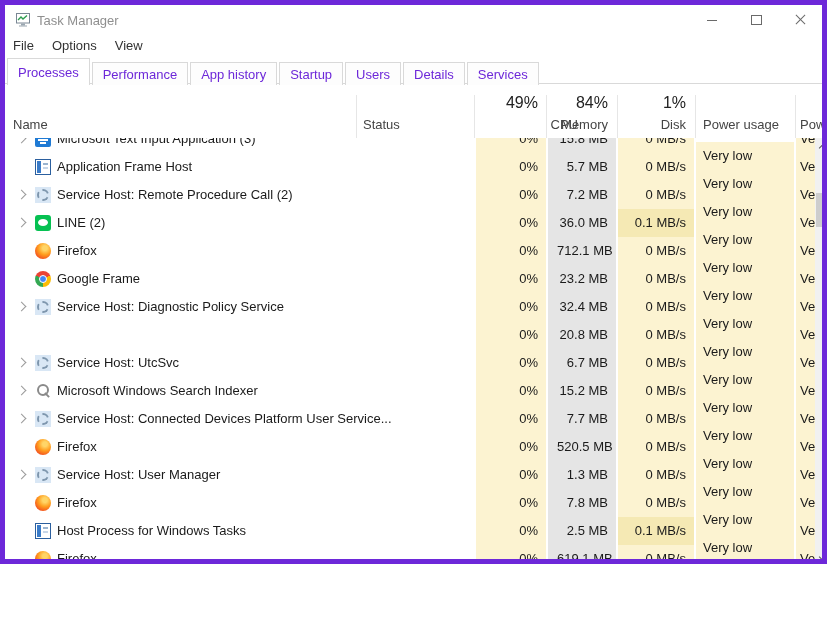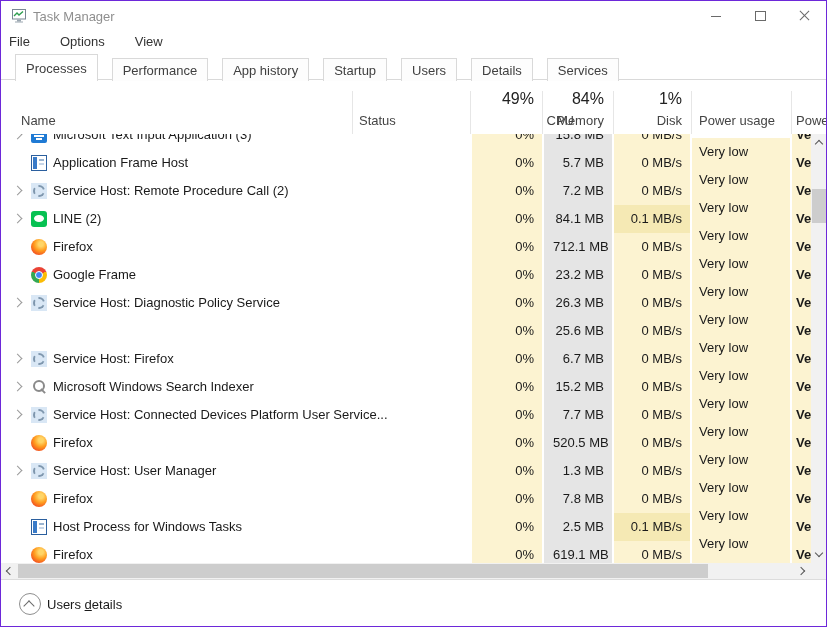--- a/index.html
+++ b/index.html
@@ -1,49 +1,49 @@
 <!DOCTYPE html>
 <html><head>
 <meta charset="utf-8">
 <style>
   html,body{margin:0;padding:0;background:#fff;}
   .window{
-    position:relative;width:827px;height:627px;overflow:hidden;
+    position:relative;width:827px;height:564px;overflow:hidden;
     font-family:"Liberation Sans",sans-serif;color:#1a1a1a;background:#fff;
-    border:1px solid #6d28d9;box-sizing:border-box;
+    border:5px solid #6d28d9;box-sizing:border-box;
   }
   
   .titlebar{position:absolute;left:0;top:0;width:100%;height:30px;background:#fff;}
   .tm-icon{position:absolute;left:10px;top:7px;width:16px;height:16px;}
   .titlebar .title{position:absolute;left:32px;top:8px;font-size:13px;color:#8f8f8f;}
   .wc{position:absolute;top:0;width:36px;height:30px;cursor:default;}
   .wc-min{right:92px;} .wc-max{right:48px;} .wc-close{right:4px;}
   .wc-min::before{content:"";position:absolute;left:13px;top:15px;width:10px;height:1px;background:#6a6a6a;}
   .wc-max::before{content:"";position:absolute;left:13px;top:10px;width:9px;height:8px;border:1px solid #6a6a6a;}
   .wc-close::before,.wc-close::after{content:"";position:absolute;left:12px;top:14px;width:13px;height:1px;background:#6a6a6a;}
   .wc-close::before{transform:rotate(45deg);} .wc-close::after{transform:rotate(-45deg);}
   
   .menubar{position:absolute;left:0;top:30px;width:100%;height:22px;font-size:13px;color:#333;}
-  .menu-item{display:inline-block;padding:3px 15px;}
+  .menu-item{display:inline-block;padding:3px 9px;}
   .menubar .menu-item:first-child{padding-left:8px;}
   
   .tabbar{position:absolute;left:0;top:53px;width:100%;height:25px;border-bottom:1px solid #d9d9d9;font-size:13px;}
-  .tab{display:inline-block;position:relative;margin-left:14px;padding:4px 10px 3px;border:1px solid #d9d9d9;
-       border-bottom:none;background:#fdfdfd;color:#404040;top:2px;}
+  .tab{display:inline-block;position:relative;margin-left:2px;padding:4px 10px 3px;border:1px solid #d9d9d9;
+       border-bottom:none;background:#fdfdfd;color:#6d28d9;top:2px;}
   .tab.active{background:#fff;top:0;padding-top:6px;padding-bottom:5px;z-index:2;}
   
   .colheader{position:absolute;left:0;top:85px;width:100%;height:48px;background:#fff;border-bottom:1px solid #ececec;}
   .vsep{position:absolute;top:5px;bottom:0;width:1px;background:#e6e6e6;}
   .hlabel{position:absolute;font-size:13px;color:#444;white-space:nowrap;}
   .hpct{position:absolute;font-size:16px;color:#222;white-space:nowrap;text-align:right;}
   .sort-chevron{position:absolute;left:477px;top:95px;width:7px;height:7px;
     border-right:1.5px solid #666;border-bottom:1.5px solid #666;transform:rotate(45deg);}
   
   .c-cpu{left:471px;width:70px;} .c-mem{left:543px;width:68px;padding-left:9px;}
-  .c-disk{left:613px;width:76px;} .c-pow{left:691px;width:98px;} .c-trend{left:791px;width:20px;font-weight:bold;}
+  .c-disk{left:613px;width:76px;} .c-pow{left:691px;width:98px;} .c-trend{left:791px;width:20px;}
   
   .tbody{position:absolute;left:0;top:133px;width:811px;height:429px;overflow:hidden;background:#fff;}
   .prow{position:relative;height:28px;}
   .prow:first-child{margin-top:-13px;}
   .expand-chevron{position:absolute;left:13px;top:50%;width:6px;height:6px;margin-top:-4px;
     border-top:1.5px solid #9a9a9a;border-right:1.5px solid #9a9a9a;transform:rotate(45deg);}
   .pname{position:absolute;left:52px;top:0;line-height:28px;font-size:13px;color:#1a1a1a;white-space:nowrap;}
   .cell{position:absolute;top:0;height:28px;line-height:28px;font-size:13px;color:#1a1a1a;
         box-sizing:border-box;background:#fcf3d1;white-space:nowrap;overflow:hidden;}
   .cell.num{text-align:right;padding-right:8px;}
@@ -109,21 +109,21 @@
     <div class="wc wc-min"></div>
     <div class="wc wc-max"></div>
     <div class="wc wc-close"></div>
   </div>
 
   <div class="menubar"><span class="menu-item">File</span><span class="menu-item">Options</span><span class="menu-item">View</span></div>
 
   <div class="tabbar"><div class="tab active">Processes</div><div class="tab">Performance</div><div class="tab">App history</div><div class="tab">Startup</div><div class="tab">Users</div><div class="tab">Details</div><div class="tab">Services</div></div>
 
   <div class="colheader">
-    <span class="hlabel" style="left:20px;top:27px;">Name</span>
+    <span class="hlabel" style="left:8px;top:27px;">Name</span>
     <span class="hlabel" style="left:358px;top:27px;">Status</span>
     <span class="sort-chevron"></span>
     <span class="hpct c-cpu" style="top:4px;padding-right:8px;box-sizing:border-box;">49%</span>
     <span class="hlabel c-cpu" style="top:27px;text-align:right;padding-right:8px;box-sizing:border-box;margin-left:40px;">CPU</span>
     <span class="hpct c-mem" style="top:4px;padding-right:8px;box-sizing:border-box;">84%</span>
     <span class="hlabel c-mem" style="top:27px;text-align:right;padding-right:8px;box-sizing:border-box;">Memory</span>
     <span class="hpct c-disk" style="top:4px;padding-right:8px;box-sizing:border-box;">1%</span>
     <span class="hlabel c-disk" style="top:27px;text-align:right;padding-right:8px;box-sizing:border-box;">Disk</span>
     <span class="hlabel" style="left:698px;top:27px;">Power usage</span>
     <span class="hlabel" style="left:795px;top:27px;">Powe</span>
@@ -164,21 +164,21 @@
     <span class="cell num c-mem">7.2 MB</span>
     <span class="cell num c-disk">0 MB/s</span>
     <span class="cell c-pow">Very low</span>
     <span class="cell c-trend">Ve</span>
   </div>
       <div class="prow">
     <span class="expand-chevron"></span>
     <span class="icon line-icon"></span>
     <span class="pname">LINE (2)</span>
     <span class="cell num c-cpu">0%</span>
-    <span class="cell num c-mem">84.1 MB</span>
+    <span class="cell num c-mem">36.0 MB</span>
     <span class="cell num c-disk hot">0.1 MB/s</span>
     <span class="cell c-pow">Very low</span>
     <span class="cell c-trend">Ve</span>
   </div>
       <div class="prow">
 
     <span class="icon firefox-icon"></span>
     <span class="pname">Firefox</span>
     <span class="cell num c-cpu">0%</span>
     <span class="cell num c-mem">712.1 MB</span>
@@ -194,38 +194,38 @@
     <span class="cell num c-mem">23.2 MB</span>
     <span class="cell num c-disk">0 MB/s</span>
     <span class="cell c-pow">Very low</span>
     <span class="cell c-trend">Ve</span>
   </div>
       <div class="prow">
     <span class="expand-chevron"></span>
     <span class="icon gear-icon"></span>
     <span class="pname">Service Host: Diagnostic Policy Service</span>
     <span class="cell num c-cpu">0%</span>
-    <span class="cell num c-mem">26.3 MB</span>
+    <span class="cell num c-mem">32.4 MB</span>
     <span class="cell num c-disk">0 MB/s</span>
     <span class="cell c-pow">Very low</span>
     <span class="cell c-trend">Ve</span>
   </div>
       <div class="prow">
 
     <span class="pname"></span>
     <span class="cell num c-cpu">0%</span>
-    <span class="cell num c-mem">25.6 MB</span>
-    <span class="cell num c-disk">0 MB/s</span>
-    <span class="cell c-pow">Very low</span>
-    <span class="cell c-trend">Ve</span>
-  </div>
-      <div class="prow">
-    <span class="expand-chevron"></span>
-    <span class="icon gear-icon"></span>
-    <span class="pname">Service Host: Firefox</span>
+    <span class="cell num c-mem">20.8 MB</span>
+    <span class="cell num c-disk">0 MB/s</span>
+    <span class="cell c-pow">Very low</span>
+    <span class="cell c-trend">Ve</span>
+  </div>
+      <div class="prow">
+    <span class="expand-chevron"></span>
+    <span class="icon gear-icon"></span>
+    <span class="pname">Service Host: UtcSvc</span>
     <span class="cell num c-cpu">0%</span>
     <span class="cell num c-mem">6.7 MB</span>
     <span class="cell num c-disk">0 MB/s</span>
     <span class="cell c-pow">Very low</span>
     <span class="cell c-trend">Ve</span>
   </div>
       <div class="prow">
     <span class="expand-chevron"></span>
     <span class="icon search-icon"></span>
     <span class="pname">Microsoft Windows Search Indexer</span>

